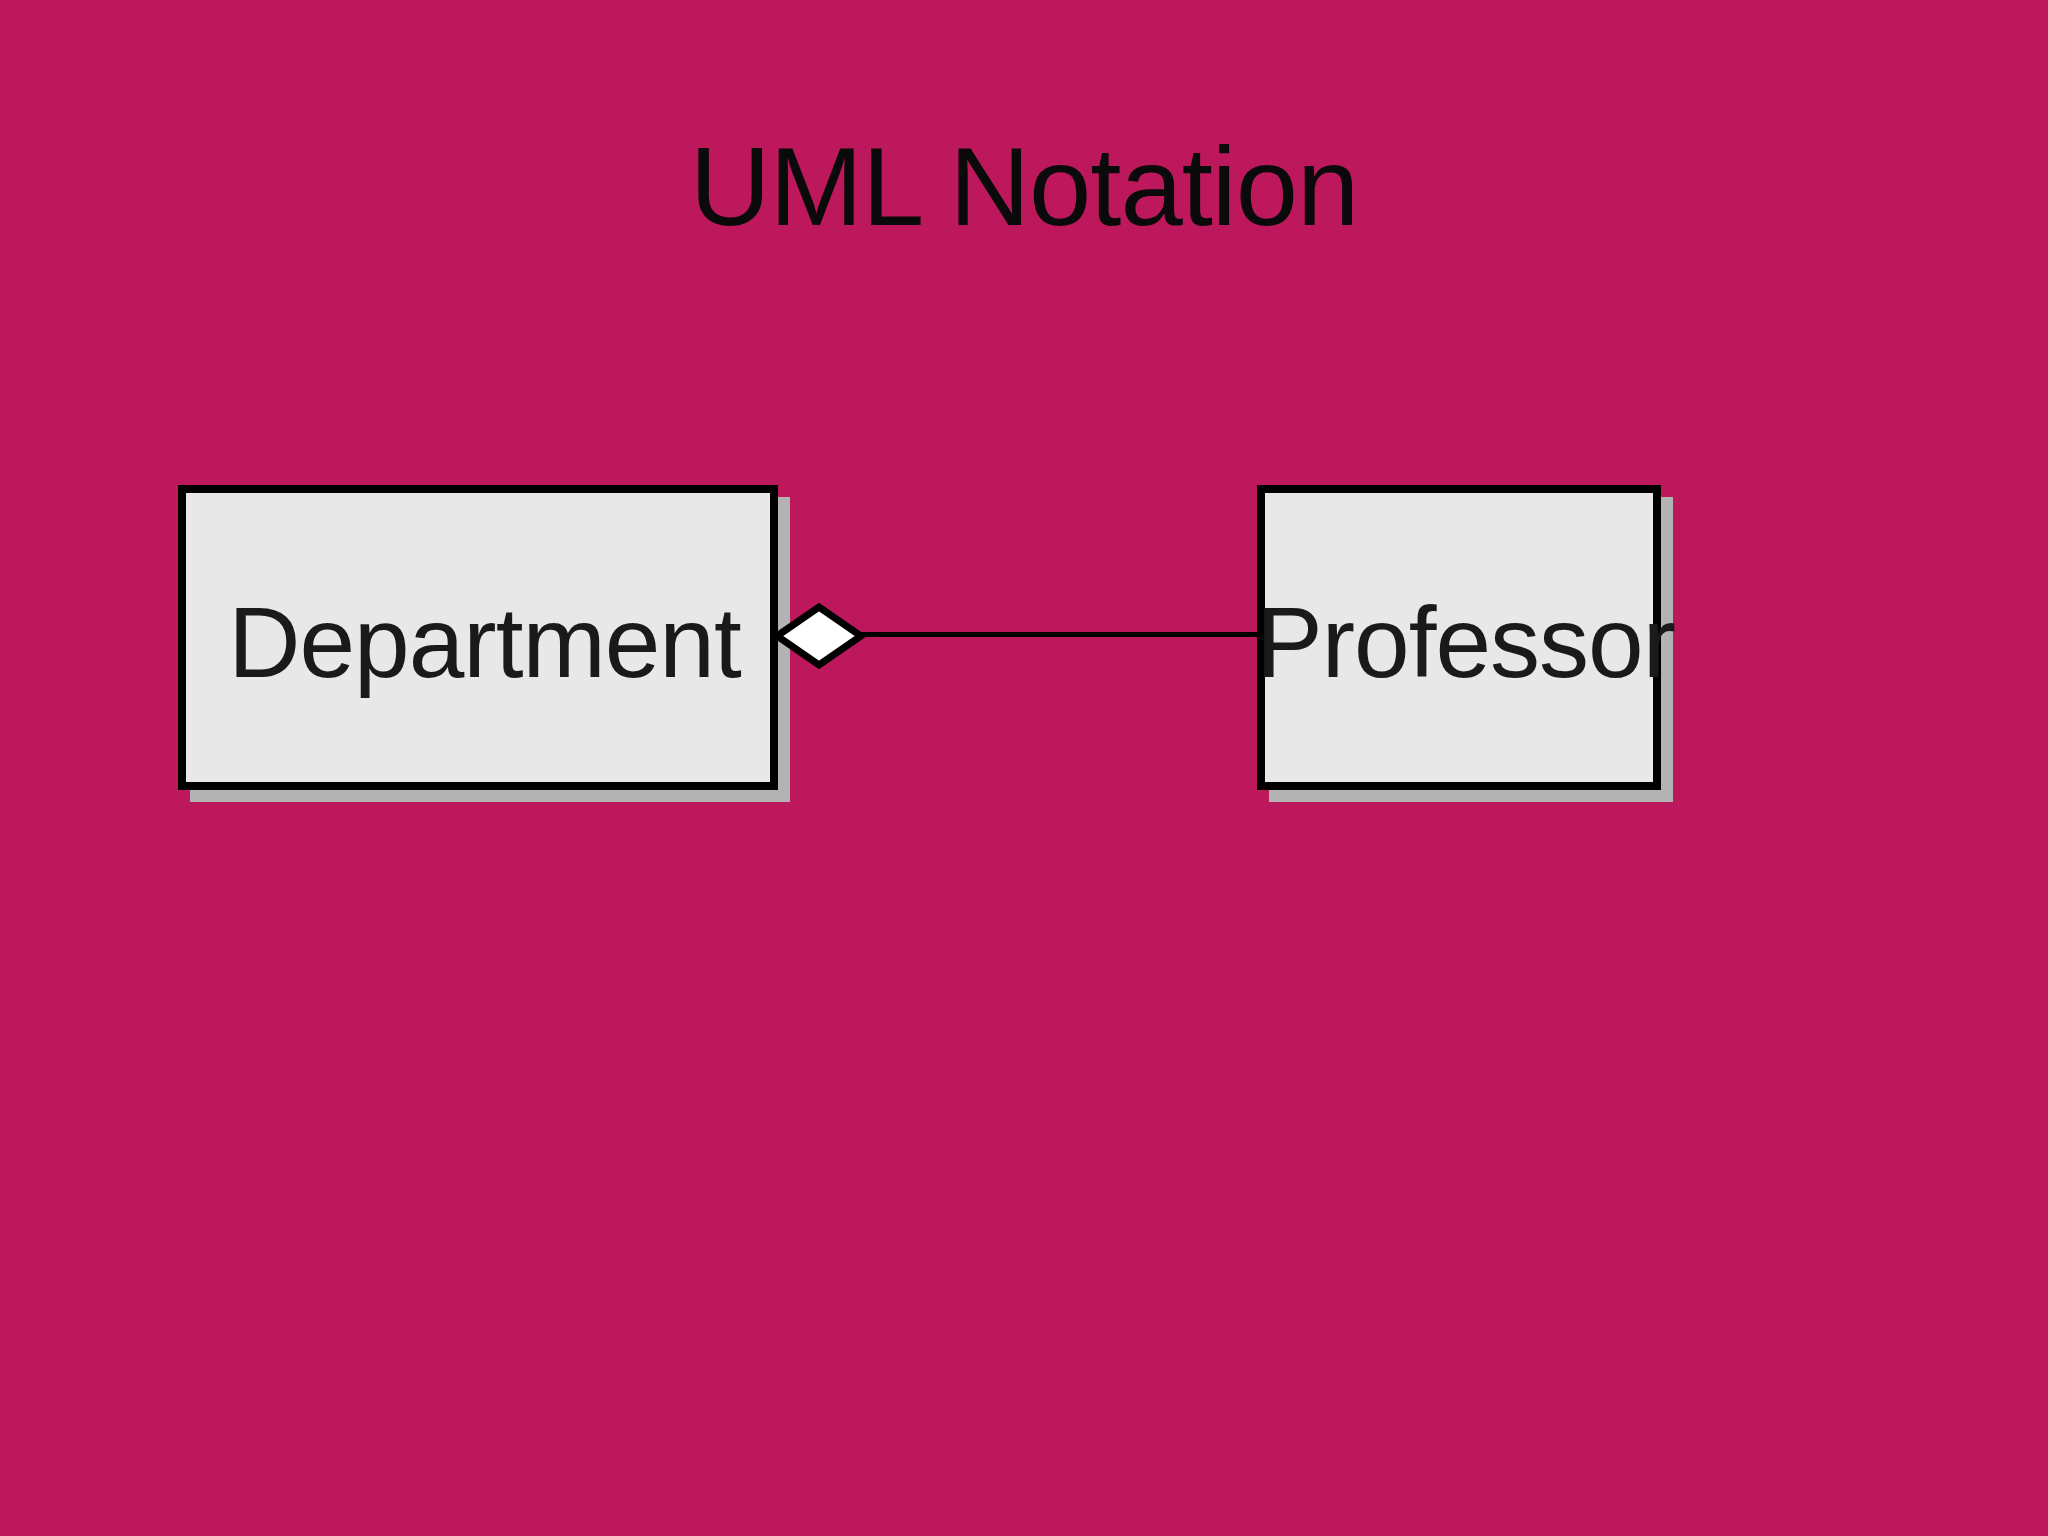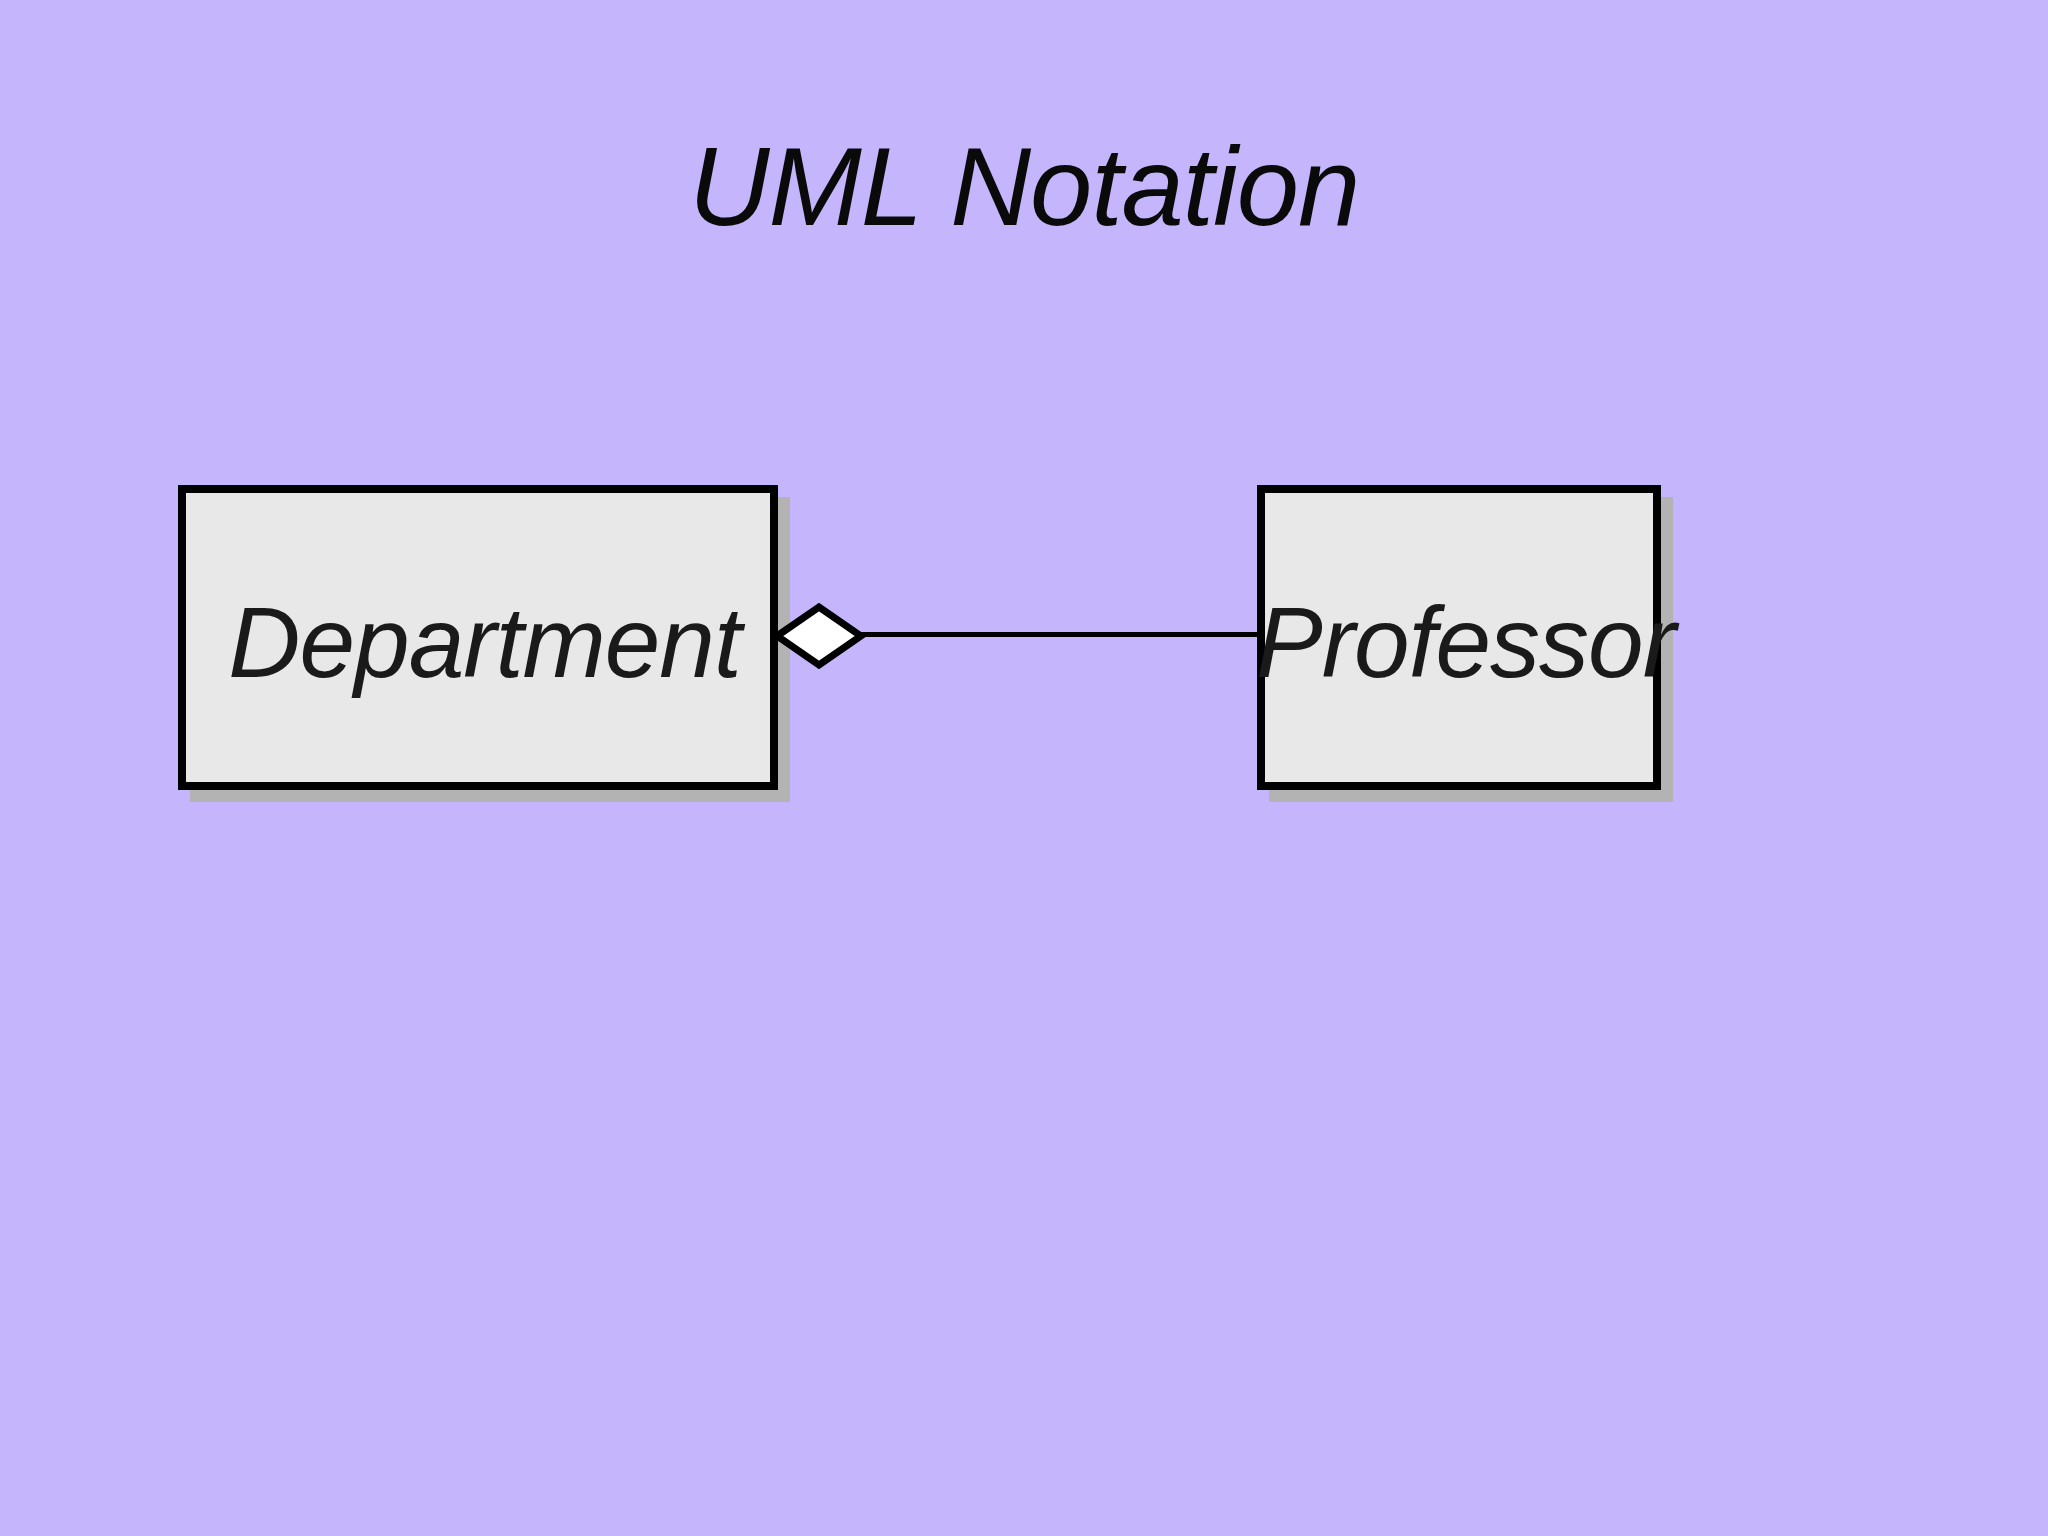--- a/index.html
+++ b/index.html
@@ -10,22 +10,21 @@
     width: 2048px;
     height: 1536px;
     background: #ffffff;
     font-family: "Liberation Sans", "DejaVu Sans", sans-serif;
     position: relative;
     overflow: hidden;
   }
   .slide {
     position: absolute;
     inset: 0;
-    background: #c4b5fd;
-    font-style: italic;
+    background: #be185d;
   }
   .slide-title {
     position: absolute;
     top: 120px;
     left: 0;
     width: 100%;
     text-align: center;
     font-size: 112px;
     line-height: 1.2;
     font-weight: 400;

